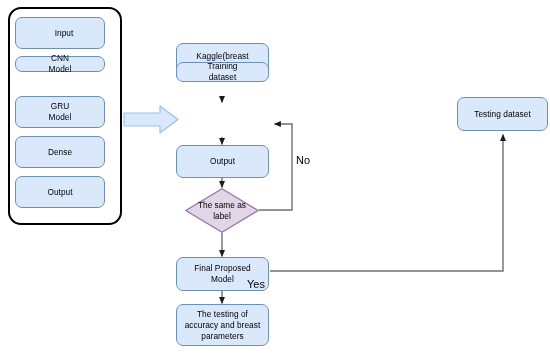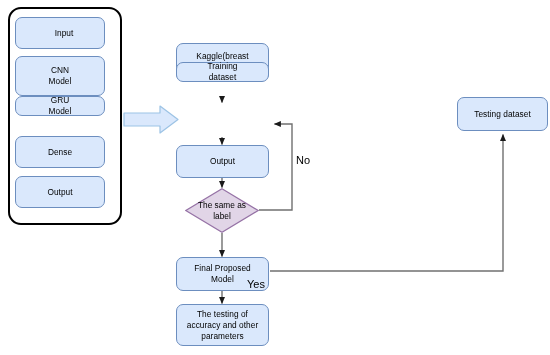--- a/index.html
+++ b/index.html
@@ -109,25 +109,25 @@
     <g>
       <path d="M 124 113 L 160 113 L 160 106 L 178 119.5 L 160 133 L 160 126 L 124 126 Z" fill="#dae8fc" stroke="#9cc3e5" stroke-width="1.2" stroke-linejoin="round"></path>
     </g>
   </svg>
 
   <div class="group-box" style="left:8px; top:7px; width:114px; height:218px;"></div>
 
   <div class="node" style="left:15px; top:17px; width:90px; height:32px;">
     <span style="white-space:pre-line;padding-left:8px;">Input</span>
   </div>
-  <div class="node" style="left:15px; top:56px; width:90px; height:40px;justify-content:center;">
+  <div class="node" style="left:15px; top:56px; width:90px; height:16px;justify-content:center;">
     <span style="white-space:pre-line;">CNN
 Model</span>
   </div>
-  <div class="node" style="left:15px; top:96px; width:90px; height:20px;">
+  <div class="node" style="left:15px; top:96px; width:90px; height:32px;">
     <span style="white-space:pre-line;">GRU
 Model</span>
   </div>
   <div class="node" style="left:15px; top:136px; width:90px; height:32px;">
     <span style="white-space:pre-line;">Dense</span>
   </div>
   <div class="node" style="left:15px; top:176px; width:90px; height:32px;">
     <span style="white-space:pre-line;">Output</span>
   </div>
 
@@ -154,21 +154,21 @@
 label</span>
   </div>
 
   <div class="node" style="left:176px; top:257px; width:93px; height:34px;">
     <span style="white-space:pre-line;">Final Proposed
 Model</span>
   </div>
 
   <div class="node" style="left:176px; top:304px; width:93px; height:42px;">
     <span style="white-space:pre-line;">The testing of
-accuracy and other
+accuracy and breast
 parameters</span>
   </div>
 
   <div class="node" style="left:457px; top:97px; width:91px; height:34px;">
     <span style="white-space:pre-line;">Testing dataset</span>
   </div>
 
   <div class="edge-label" style="left:296px; top:155px;">No</div>
   <div class="edge-label" style="left:247px; top:231px;margin-top:48px;">Yes</div>
 

